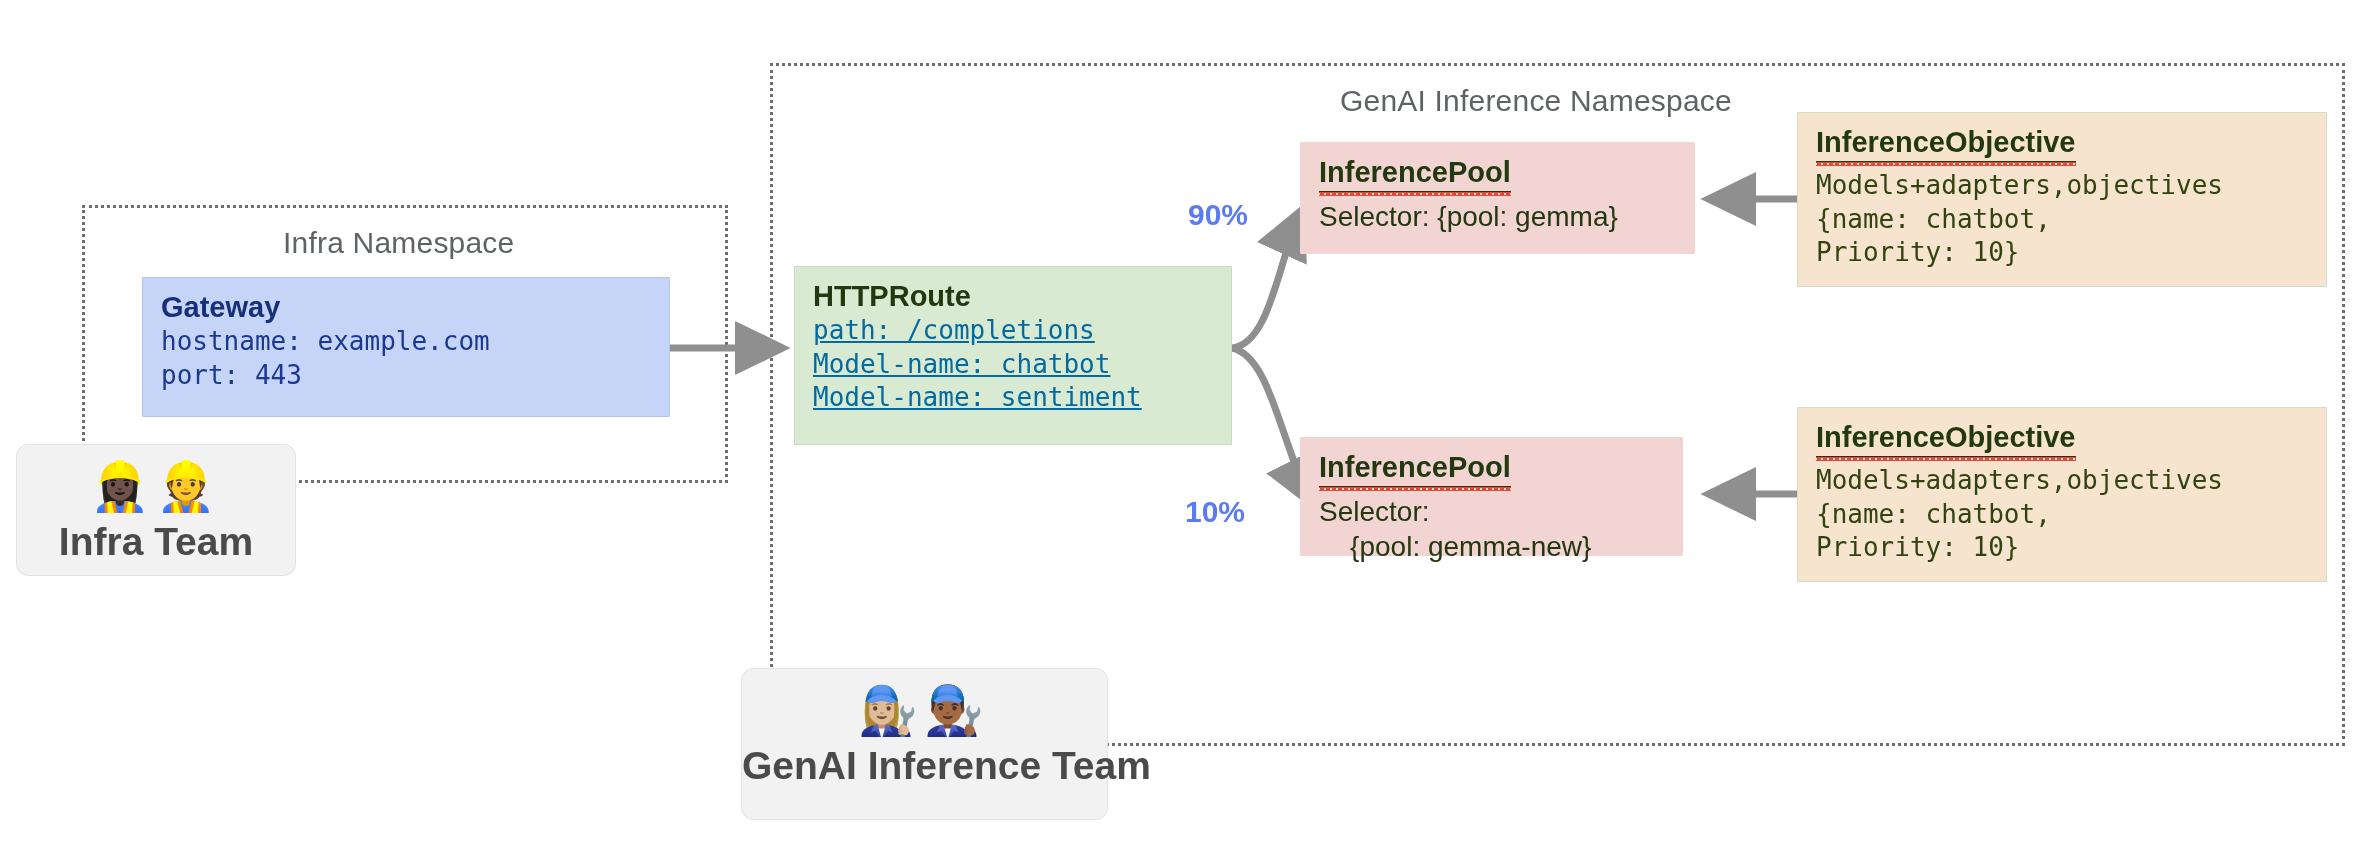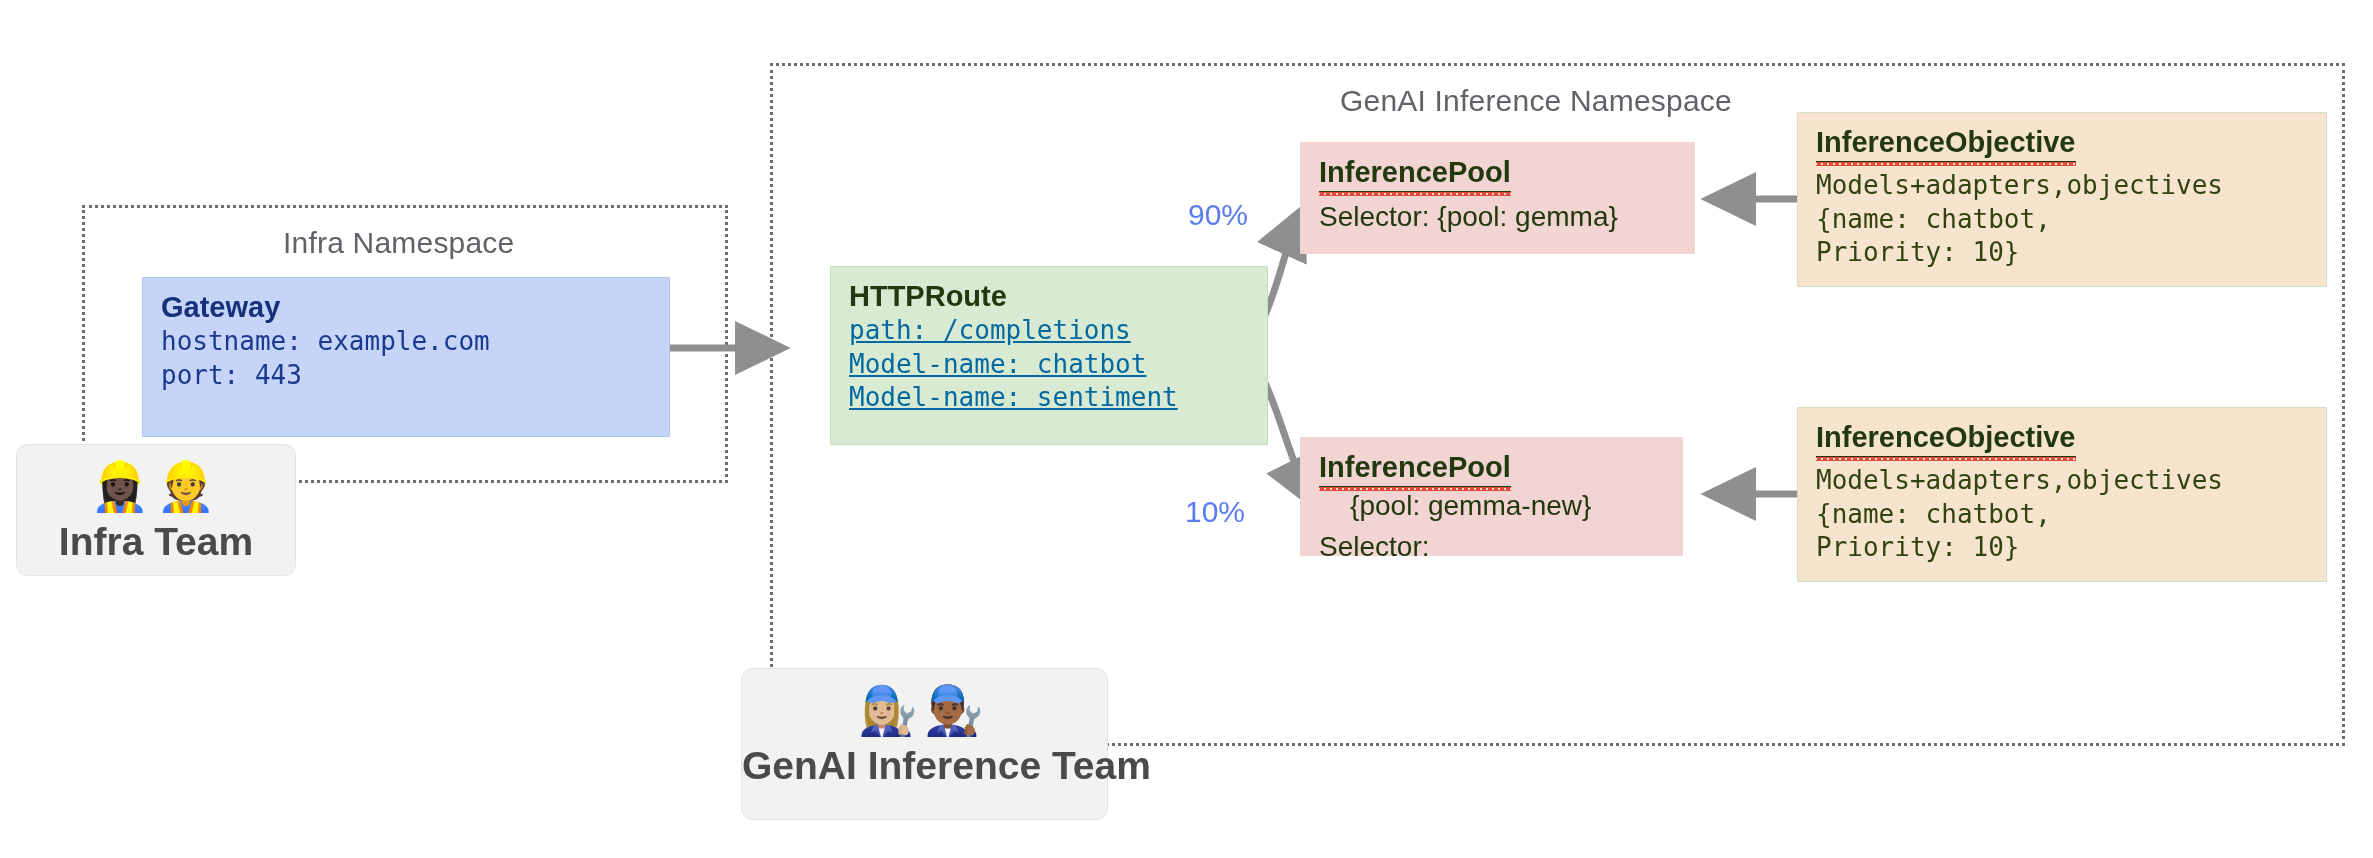--- a/index.html
+++ b/index.html
@@ -136,21 +136,21 @@
     font-weight: bold;
     color: #4a4a4a;
     white-space: nowrap;
     font-family: "Liberation Sans", sans-serif;
   }
 
   
   .pct {
     position: absolute;
     font-size: 30px;
-    font-weight: normal;
+    font-weight: bold;
     color: #5b7bf0;
     white-space: nowrap;
     font-family: "Liberation Sans", sans-serif;
   }
 
   
   #arrows {
     position: absolute;
     left: 0;
     top: 0;
@@ -191,47 +191,47 @@
 
     <g>
       <path d="M1797,199 L1713,199" stroke="#8f8f8f" stroke-width="7" fill="none" marker-end="url(#ah)"></path>
     </g>
 
     <g>
       <path d="M1797,494 L1713,494" stroke="#8f8f8f" stroke-width="7" fill="none" marker-end="url(#ah)"></path>
     </g>
   </svg>
 
-  <div class="card gateway" style="left:142px; top:277px; width:528px; height:160px;">
+  <div class="card gateway" style="left:142px; top:277px; width:528px; height:140px;">
     <div class="title">Gateway</div>
     <div class="mono">hostname: example.com</div>
     <div class="mono">port: 443</div>
   </div>
 
-  <div class="card httproute" style="left:794px; top:266px; width:438px; height:179px;margin-left:36px;">
+  <div class="card httproute" style="left:794px; top:266px; width:438px; height:179px;">
     <div class="title">HTTPRoute</div>
     <div class="mono">path: /completions</div>
     <div class="mono">Model-name: chatbot</div>
     <div class="mono">Model-name: sentiment</div>
   </div>
 
   <div class="card pool" style="left:1300px; top:142px; width:395px; height:112px;">
     <div class="title">
       <span class="spell">InferencePool</span>
     </div>
     <div class="sans" style="margin-top:6px;">Selector: {pool: gemma}</div>
   </div>
   <div class="pct" style="left:1188px; top:198px;">90%</div>
 
   <div class="card pool" style="left:1300px; top:437px; width:383px; height:119px;">
     <div class="title">
       <span class="spell">InferencePool</span>
     </div>
+    <div class="sans" style="margin-top:6px;">Selector:</div>
     <div class="sans">    {pool: gemma-new}</div>
-    <div class="sans" style="margin-top:6px;">Selector:</div>
   </div>
   <div class="pct" style="left:1185px; top:495px;">10%</div>
 
   <div class="card objective" style="left:1797px; top:112px; width:530px; height:175px;">
     <div class="title">
       <span class="spell">InferenceObjective</span>
     </div>
     <div class="mono" style="margin-top:6px;">Models+adapters,objectives</div>
     <div class="mono">{name: chatbot,</div>
     <div class="mono">Priority: 10}</div>

